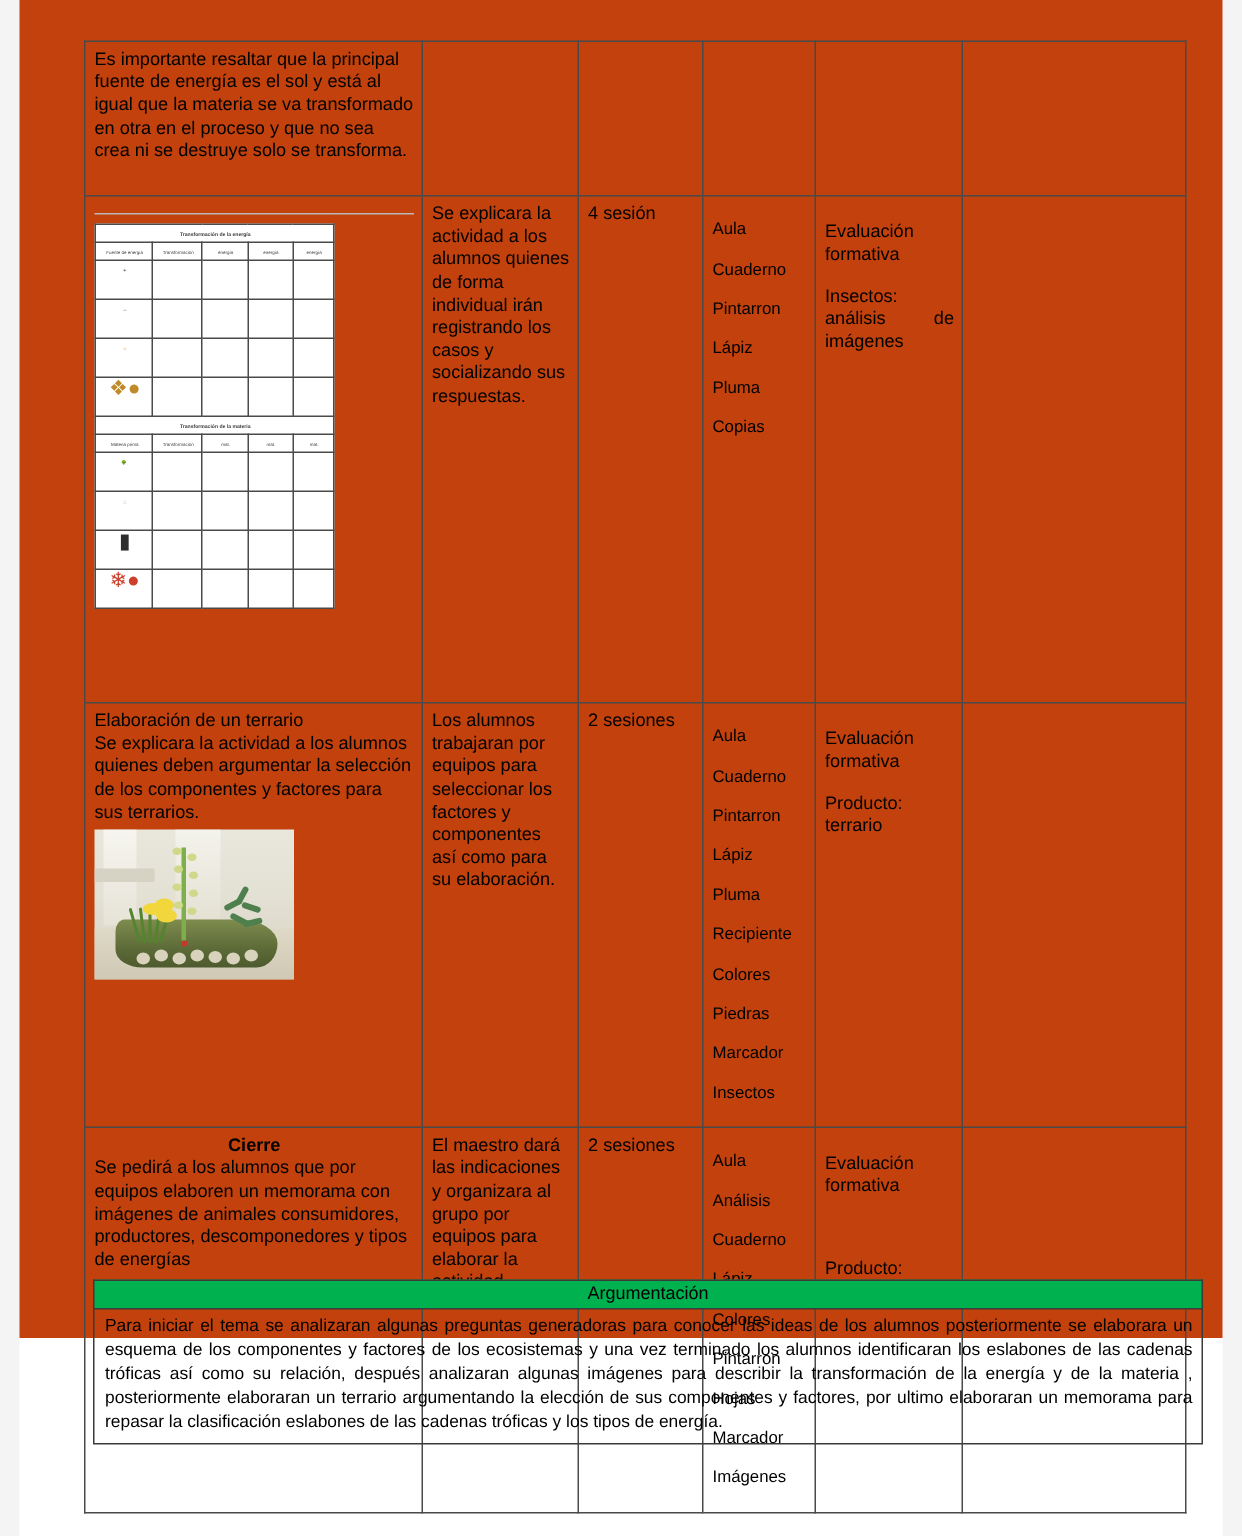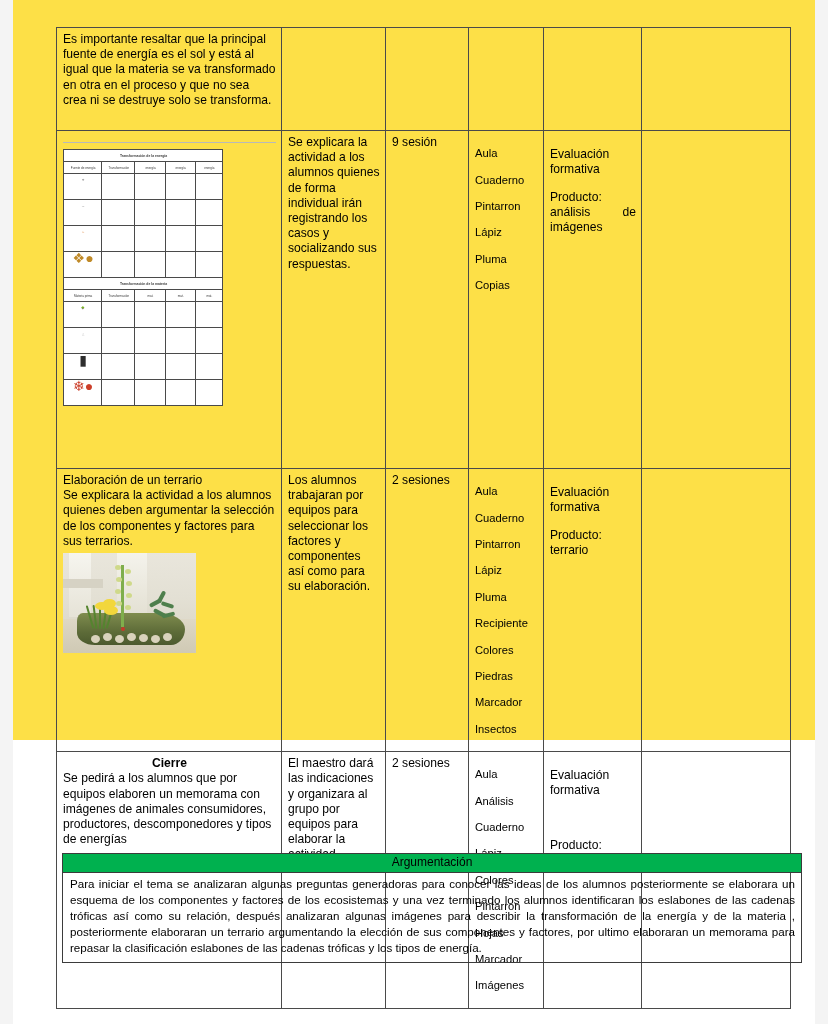--- a/index.html
+++ b/index.html
@@ -12,22 +12,22 @@
     height: 1024px;
     overflow: hidden;
     font-family: "Liberation Sans", sans-serif;
     color: #000;
   }
   #page {
     position: absolute;
     left: 13px;
     top: 0;
     width: 802px;
-    height: 740px;
-    background: #fde047;
+    height: 892px;
+    background: #c2410c;
     box-sizing: border-box;
   }
   .page-edge-left {
     position: absolute;
     left: 0px;
     top: 0;
     width: 13px;
     height: 1024px;
     background: #f4f4f4;
   }
@@ -335,33 +335,33 @@
                 <td></td>
               </tr>
             </tbody>
           </table>
         </td>
 
         <td>
           <span>Se explicara la actividad a los alumnos quienes de forma individual irán registrando los casos y socializando sus respuestas.</span>
         </td>
         <td>
-          <span>9 sesión</span>
+          <span>4 sesión</span>
         </td>
         <td class="res-small">
           <p>Aula</p>
           <p>Cuaderno</p>
           <p>Pintarron</p>
           <p>Lápiz</p>
           <p>Pluma</p>
           <p>Copias</p>
         </td>
         <td class="justify">
           <p>Evaluación formativa</p>
-          <p>Producto: análisis de imágenes</p>
+          <p>Insectos: análisis de imágenes</p>
         </td>
         <td></td>
       </tr>
 
       <tr style="height:210px;">
         <td>
           <div class="cell-lines">
             <p>Elaboración de un terrario</p>
             <p>Se explicara la actividad a los alumnos quienes deben argumentar la selección de los componentes y factores para sus terrarios.</p>
           </div>

